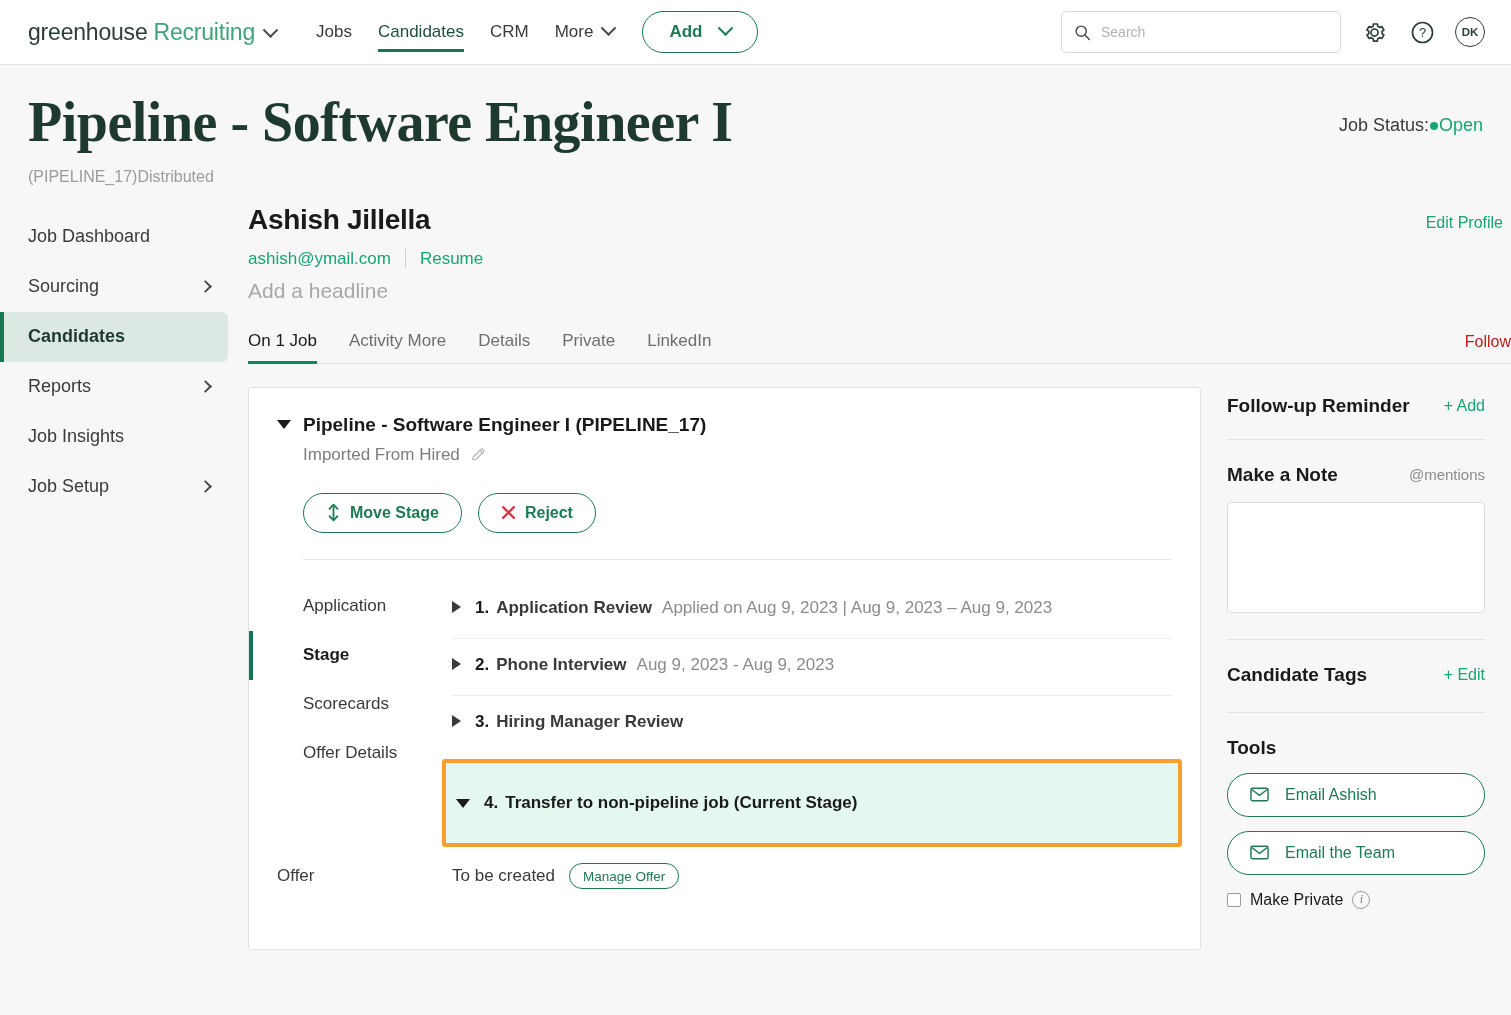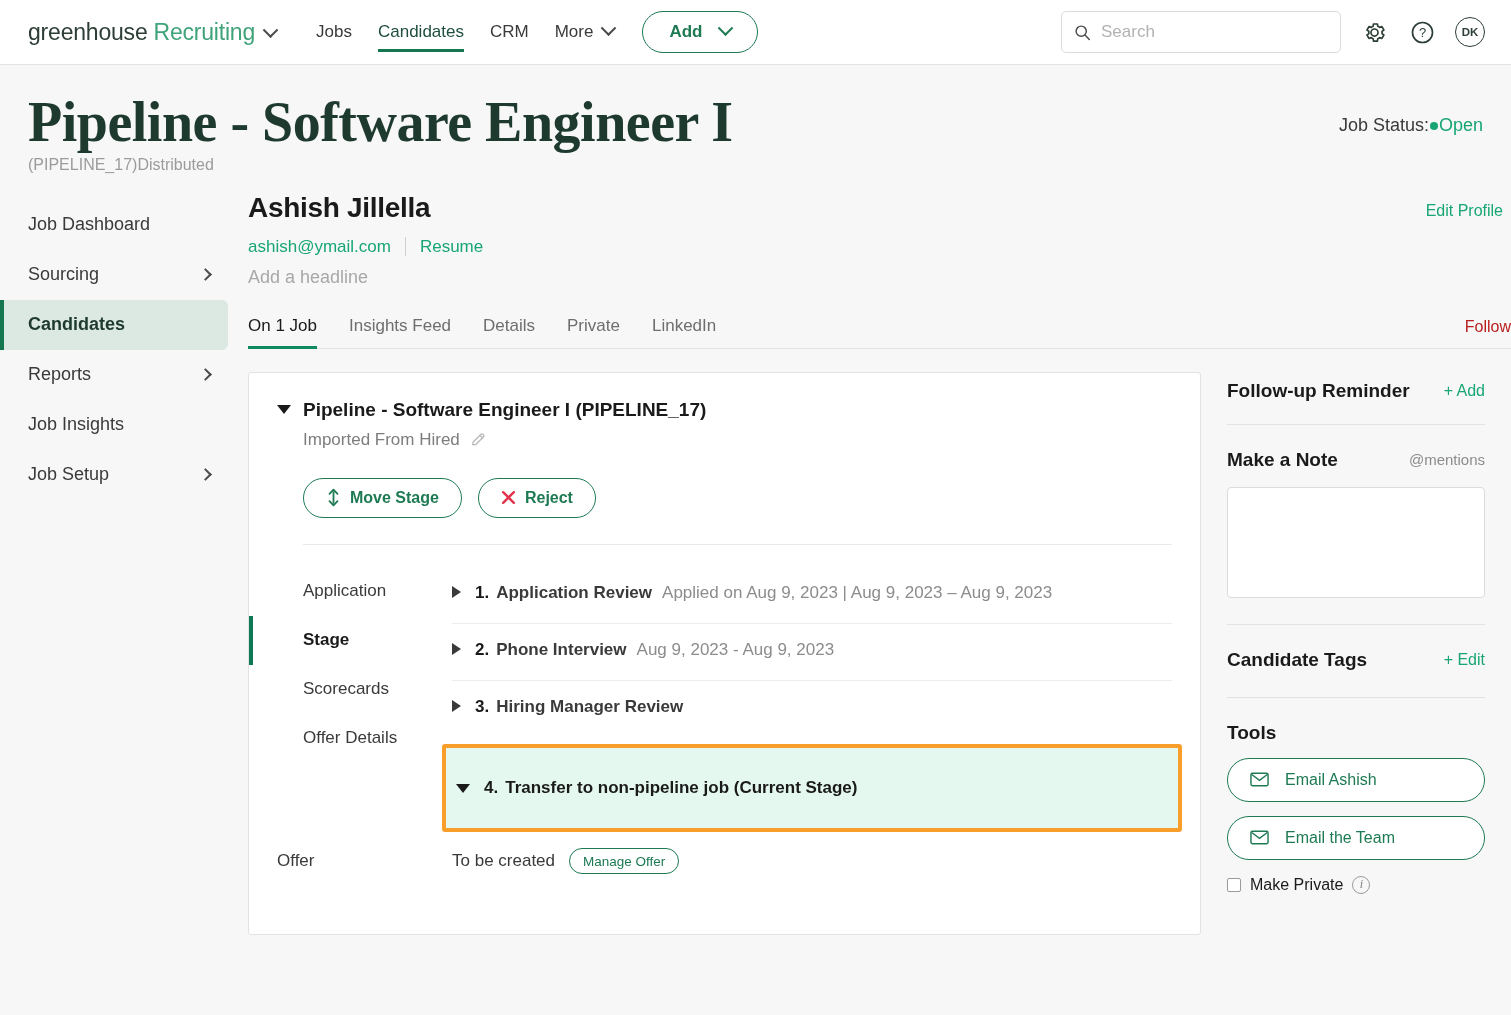--- a/index.html
+++ b/index.html
@@ -47,39 +47,39 @@
     display: flex; align-items: center; gap: 8px;
     color: #1D7A53; font-size: 17px; font-weight: bold;
     background: #fff; cursor: pointer;
   }
   .nav-right { margin-left: auto; display: flex; align-items: center; gap: 18px; }
   .search-wrap {
     width: 280px; height: 42px; border: 1px solid #DCDCDC; border-radius: 5px;
     background: #fff; display: flex; align-items: center; padding: 0 12px; gap: 10px;
   }
   .search-input {
-    border: none; outline: none; font-size: 17px; color: #333;
+    border: none; outline: none; font-size: 14px; color: #333;
     width: 100%; background: transparent; font-family: inherit;
   }
   .search-input::placeholder { color: #B2B2B2; }
   .icon-btn { width: 30px; height: 30px; cursor: pointer; display:flex; align-items:center; justify-content:center;}
   .avatar {
     width: 30px; height: 30px; border-radius: 50%;
     border: 1.5px solid #2C3E35; color: #2C3E35;
     font-size: 11.5px; font-weight: bold;
     display: flex; align-items: center; justify-content: center; cursor:pointer;
   }
 
   
   .pagehead { padding: 28px 28px 0 28px; position: relative; }
   .page-title {
     font-family: "Liberation Serif", serif;
     font-size: 56px; color: #1E3A2F; line-height: 1.05; letter-spacing: -0.5px;
   }
-  .page-sub { margin-top: 4px; font-size: 16px; color: #9B9B9B; }
+  .page-sub { margin-top: 16px; font-size: 16px; color: #9B9B9B; }
   .job-status {
     position: absolute; right: 28px; top: 50px;
     font-size: 18px; color: #3A3A3A; display: flex; align-items: center; gap: 1px;
   }
   .status-dot { width: 8px; height: 8px; border-radius: 50%; background: #17A673; display:inline-block; }
   .status-val { color: #17A673; }
 
   
   .layout { display: flex; padding-top: 18px; }
 
@@ -102,21 +102,21 @@
     content: ""; position: absolute; left: 0; top: 0; bottom: 0; width: 4px; background: #14774F;
   }
 
   
   .main { flex: 1; padding: 0 0 0 20px; min-width: 0; }
   .cand-head { position: relative; padding-right: 130px; }
   .cand-name { font-size: 28px; font-weight: bold; color: #1A1A1A; letter-spacing: -0.3px; }
   .cand-links { margin-top: 13px; display: flex; align-items: center; gap: 14px; font-size: 17px; }
   .cand-links a { color: #17A673; text-decoration: none; cursor: pointer; }
   .vsep { width: 1px; height: 19px; background: #CFCFCF; }
-  .headline { margin-top: 10px; font-size: 18px; color: #A8A8A8; cursor: text; }
+  .headline { margin-top: 10px; font-size: 21px; color: #A8A8A8; cursor: text; }
   .edit-profile {
     position: absolute; right: 8px; top: 10px;
     font-size: 16px; color: #17A673; cursor: pointer;
   }
 
   .tabs-row {
     margin-top: 28px; display: flex; align-items: flex-end;
     border-bottom: 1px solid #E3E3E3; position: relative; padding-right: 130px;
   }
   .tab {
@@ -317,21 +317,21 @@
         <a>ashish@ymail.com</a>
         <span class="vsep"></span>
         <a>Resume</a>
       </div>
       <div class="headline">Add a headline</div>
       <div class="edit-profile">Edit Profile</div>
     </div>
 
     <div class="tabs-row">
       <div class="tab active">On 1 Job</div>
-      <div class="tab">Insights Feed</div>
+      <div class="tab">Activity More</div>
       <div class="tab">Details</div>
       <div class="tab">Private</div>
       <div class="tab">LinkedIn</div>
       <div class="follow-link">Follow</div>
     </div>
 
     <div class="content-row">
 
       <div class="card">
         <div class="card-title-row">

